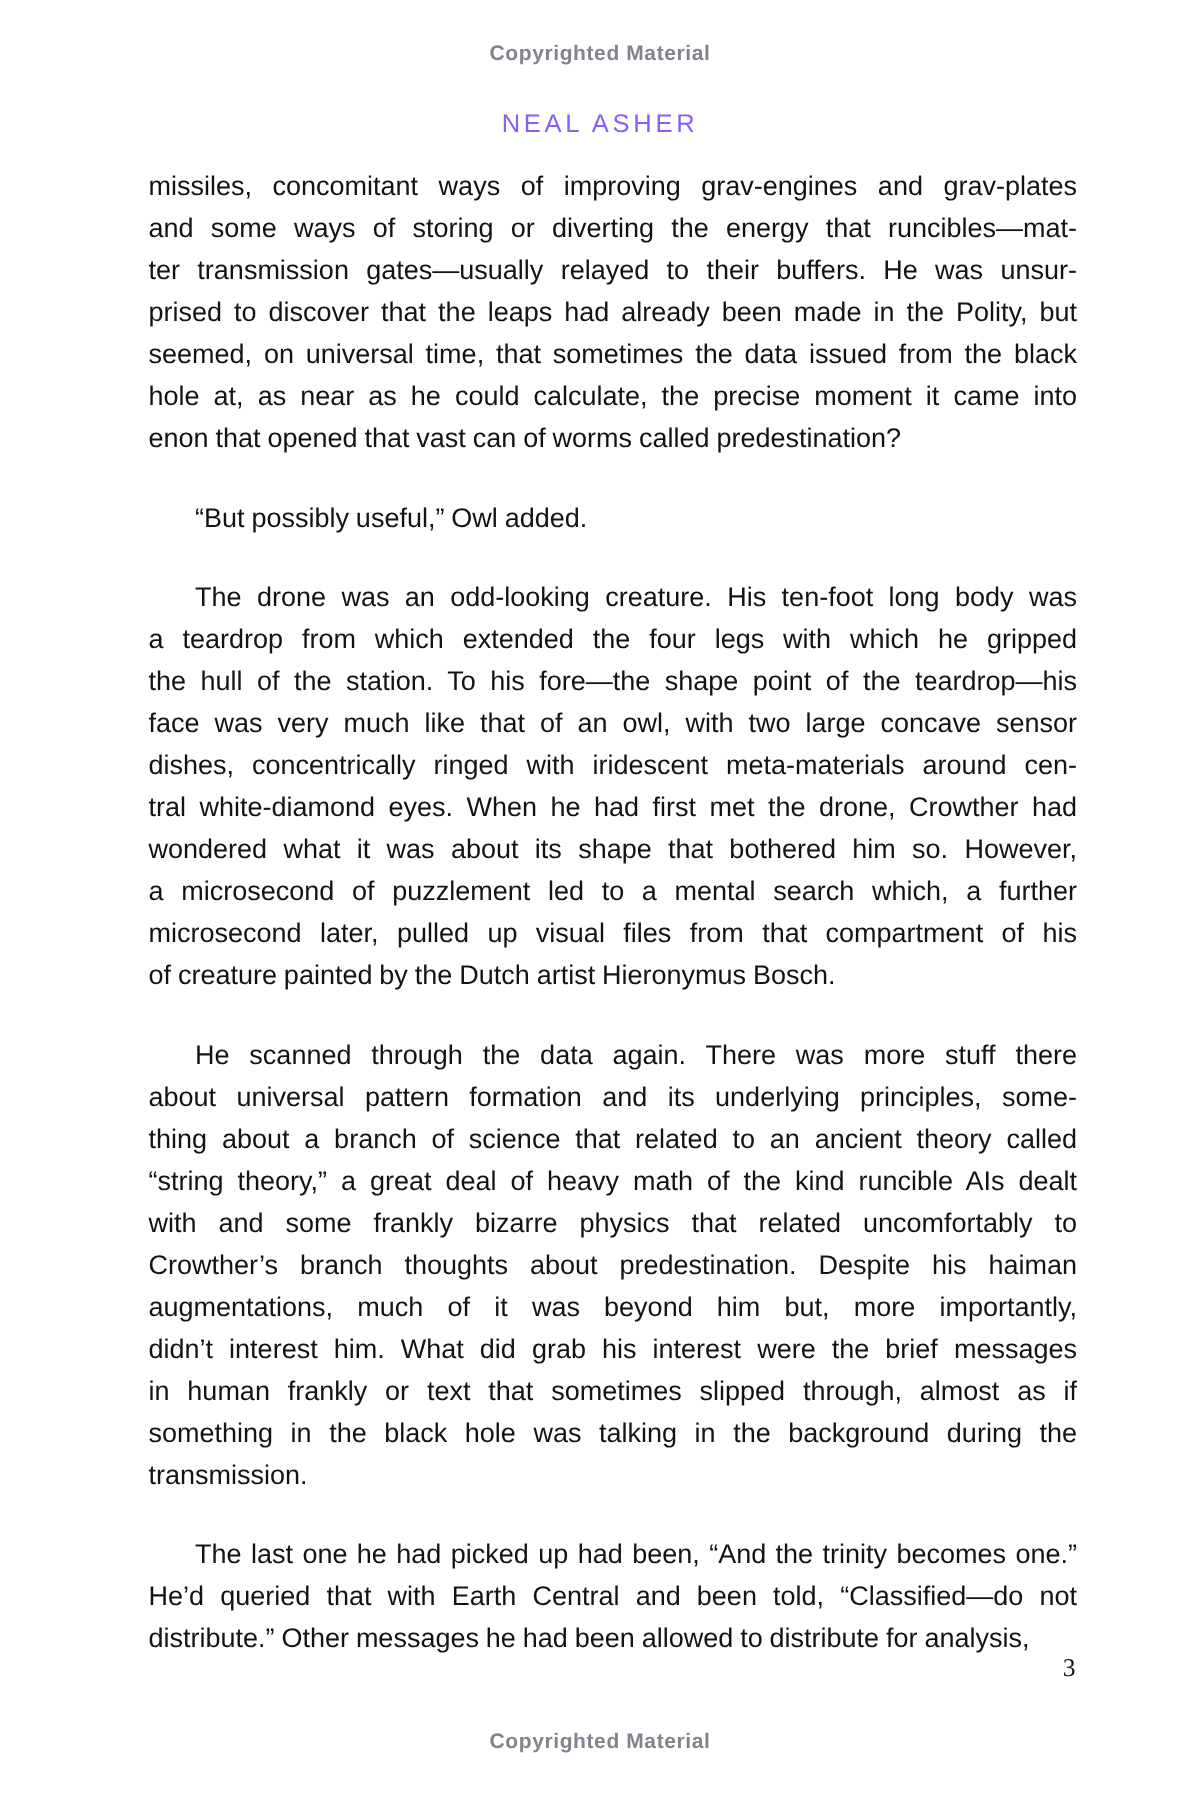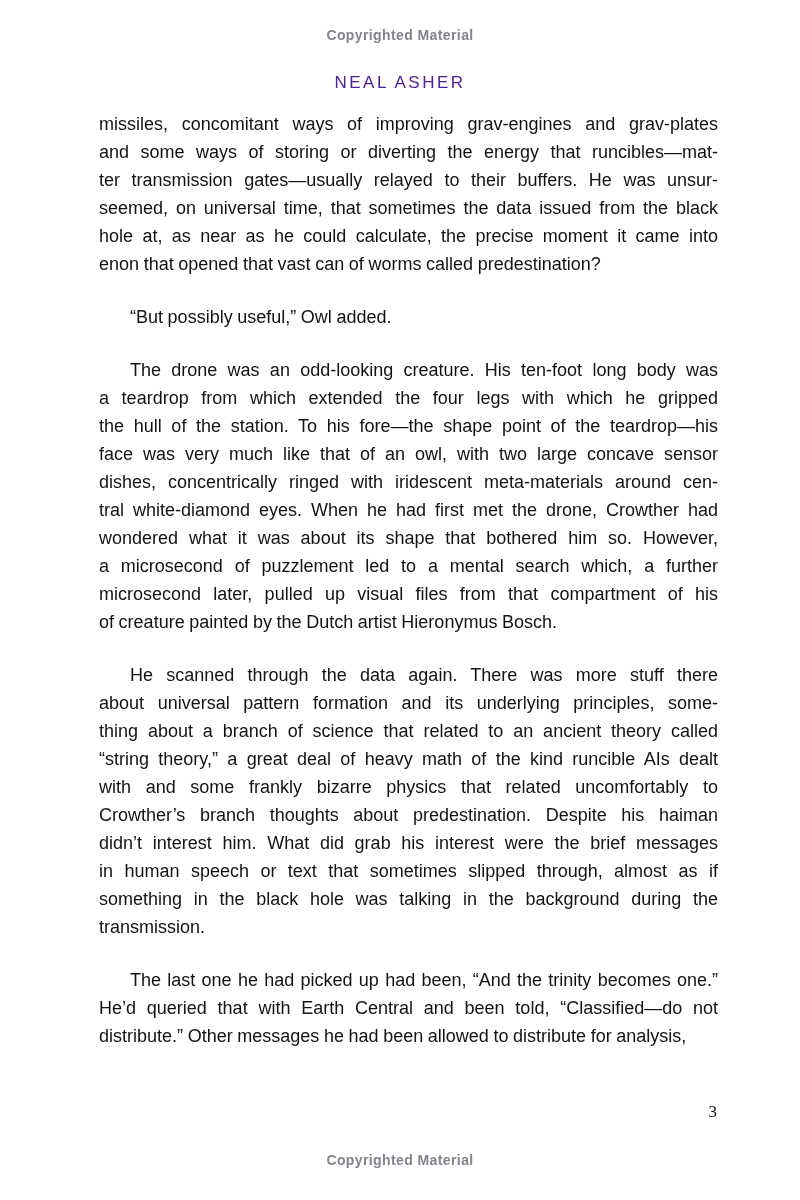--- a/index.html
+++ b/index.html
@@ -30,21 +30,21 @@
   .author-header {
     position: absolute;
     top: 73px;
     left: 0;
     width: 800px;
     text-align: center;
     font-family: "Liberation Sans", "DejaVu Sans", sans-serif;
     font-weight: 400;
     font-size: 17px;
     letter-spacing: 2.5px;
-    color: #4c1d95;
+    color: #8b5cf6;
   }
   .text-column {
     position: absolute;
     top: 110px;
     left: 99px;
     width: 619px;
     font-family: Liberation Sans, sans-serif;
     font-size: 18px;
     line-height: 28px;
     color: #131313;
@@ -80,42 +80,44 @@
 <div class="book-page" style="background: rgb(255, 255, 255);">
 
   <div class="copyright top" style="color: rgb(134, 129, 140);">Copyrighted Material</div>
 
   <div class="author-header">NEAL ASHER</div>
 
   <div class="text-column" style="color: rgb(19, 19, 19);">
       <div class="line">missiles, concomitant ways of improving grav-engines and grav-plates</div>
       <div class="line">and some ways of storing or diverting the energy that runcibles—mat-</div>
       <div class="line">ter transmission gates—usually relayed to their buffers. He was unsur-</div>
+      <div class="line">prised to discover that the leaps had already been made in the Polity, but</div>
       <div class="line">seemed, on universal time, that sometimes the data issued from the black</div>
       <div class="line">hole at, as near as he could calculate, the precise moment it came into</div>
       <div class="line last">enon that opened that vast can of worms called predestination?</div>
       <div class="line indent last">“But possibly useful,” Owl added.</div>
       <div class="line indent">The drone was an odd-looking creature. His ten-foot long body was</div>
       <div class="line">a teardrop from which extended the four legs with which he gripped</div>
       <div class="line">the hull of the station. To his fore—the shape point of the teardrop—his</div>
       <div class="line">face was very much like that of an owl, with two large concave sensor</div>
       <div class="line">dishes, concentrically ringed with iridescent meta-materials around cen-</div>
       <div class="line">tral white-diamond eyes. When he had first met the drone, Crowther had</div>
       <div class="line">wondered what it was about its shape that bothered him so. However,</div>
       <div class="line">a microsecond of puzzlement led to a mental search which, a further</div>
       <div class="line">microsecond later, pulled up visual files from that compartment of his</div>
       <div class="line last">of creature painted by the Dutch artist Hieronymus Bosch.</div>
       <div class="line indent">He scanned through the data again. There was more stuff there</div>
       <div class="line">about universal pattern formation and its underlying principles, some-</div>
       <div class="line">thing about a branch of science that related to an ancient theory called</div>
       <div class="line">“string theory,” a great deal of heavy math of the kind runcible AIs dealt</div>
       <div class="line">with and some frankly bizarre physics that related uncomfortably to</div>
       <div class="line">Crowther’s branch thoughts about predestination. Despite his haiman</div>
+      <div class="line">augmentations, much of it was beyond him but, more importantly,</div>
       <div class="line">didn’t interest him. What did grab his interest were the brief messages</div>
-      <div class="line">in human speech or text that sometimes slipped through, almost as if</div>
+      <div class="line">in human frankly or text that sometimes slipped through, almost as if</div>
       <div class="line">something in the black hole was talking in the background during the</div>
       <div class="line last">transmission.</div>
       <div class="line indent">The last one he had picked up had been, “And the trinity becomes one.”</div>
       <div class="line">He’d queried that with Earth Central and been told, “Classified—do not</div>
       <div class="line last">distribute.” Other messages he had been allowed to distribute for analysis,</div>
     </div>
 
   <div class="page-number">3</div>
 
   <div class="copyright bottom" style="color: rgb(134, 129, 140);">Copyrighted Material</div>

